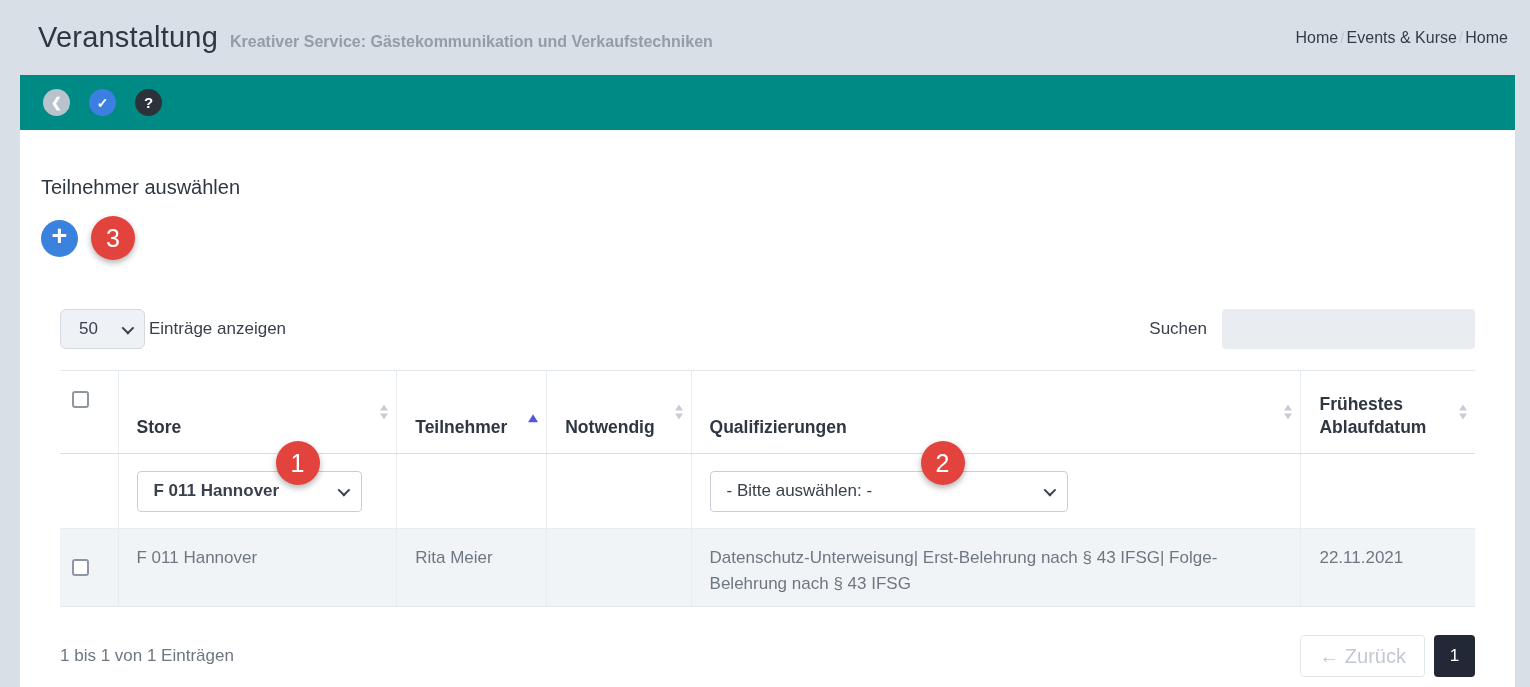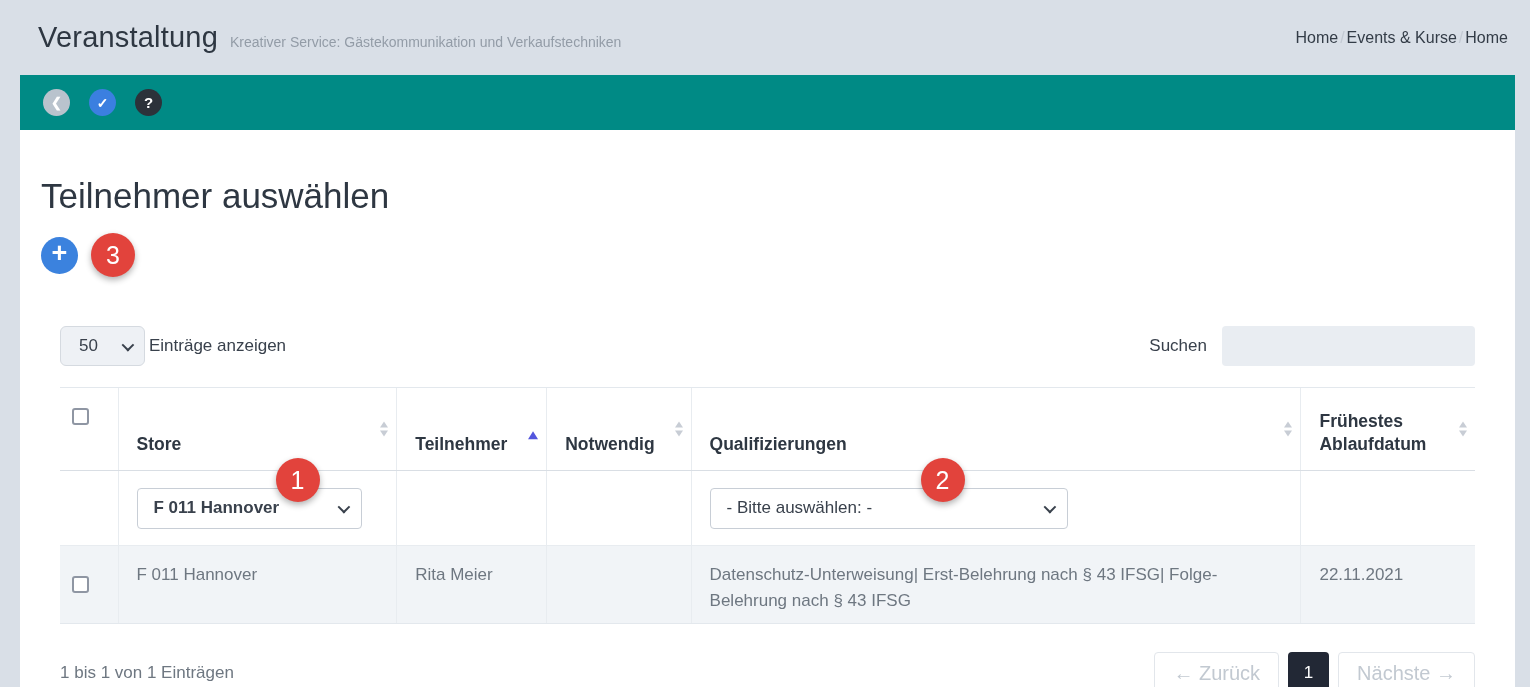--- a/index.html
+++ b/index.html
@@ -10,21 +10,21 @@
     color:#2e3742;
   }
 
   
   .page-header {
     height:75px; display:flex; align-items:center; justify-content:space-between;
     padding:0 22px 0 24px;
   }
   .title-group { display:flex; align-items:baseline; gap:12px; }
   .page-title { font-size:29px; font-weight:500; color:#2e3742; letter-spacing:.2px;margin-left:14px; }
-  .page-subtitle { font-size:14px; color:#939ca7; font-weight:400;text-align:right; }
+  .page-subtitle { font-size:16px; color:#939ca7; font-weight:700;text-align:right; }
   .breadcrumb { display:flex; align-items:center; gap:2px; font-size:16px; color:#333c47; }
   .breadcrumb .crumb { cursor:pointer; }
   .breadcrumb .sep { color:#c3cad3; }
 
   
   .wrap { margin:0 15px 0 20px; }
   .toolbar {
     height:55px; background:#008a85; display:flex; align-items:center;
     padding-left:23px; gap:19px;
   }
@@ -33,21 +33,21 @@
     display:flex; align-items:center; justify-content:center;
     color:#fff; font-size:14px; font-weight:700; line-height:1;
   }
   .btn-back { background:#b9c3cd; font-size:13px; }
   .btn-check { background:#3b7fe0; }
   .btn-help { background:#2c323a; font-size:15px; }
 
   
   .main { background:#ffffff; min-height:557px; padding-bottom:24px; }
 
-  .section-heading { padding:46px 20px 0 21px; font-size:35px; font-weight:400; color:#2e3742; }
+  .section-heading { padding:46px 20px 0 21px; font-size:20px; font-weight:400; color:#2e3742; }
 
   .add-row { padding:17px 20px 0 21px; display:flex; align-items:center; gap:13px; }
   .add-btn {
     width:37px; height:37px; border-radius:50%; border:none; background:#3b82de;
     color:#fff; font-size:27px; font-weight:700; cursor:pointer;
     display:flex; align-items:center; justify-content:center; padding-bottom:3px;
   }
   .anno-badge {
     width:44px; height:44px; border-radius:50%; background:#e2433c; color:#fff;
     font-size:25px; display:flex; align-items:center; justify-content:center;
@@ -277,18 +277,17 @@
           </tr>
         </tbody>
       </table>
     </div>
 
     <div class="table-footer">
       <span class="info-text">1 bis 1 von 1 Einträgen</span>
       <div class="pagination">
         <button class="page-btn">← Zurück</button>
         <button class="page-current">1</button>
-        <button class="page-btn">Nächste →</button>
       </div>
     </div>
 
   </main>
 </div>
 
 </body></html>

